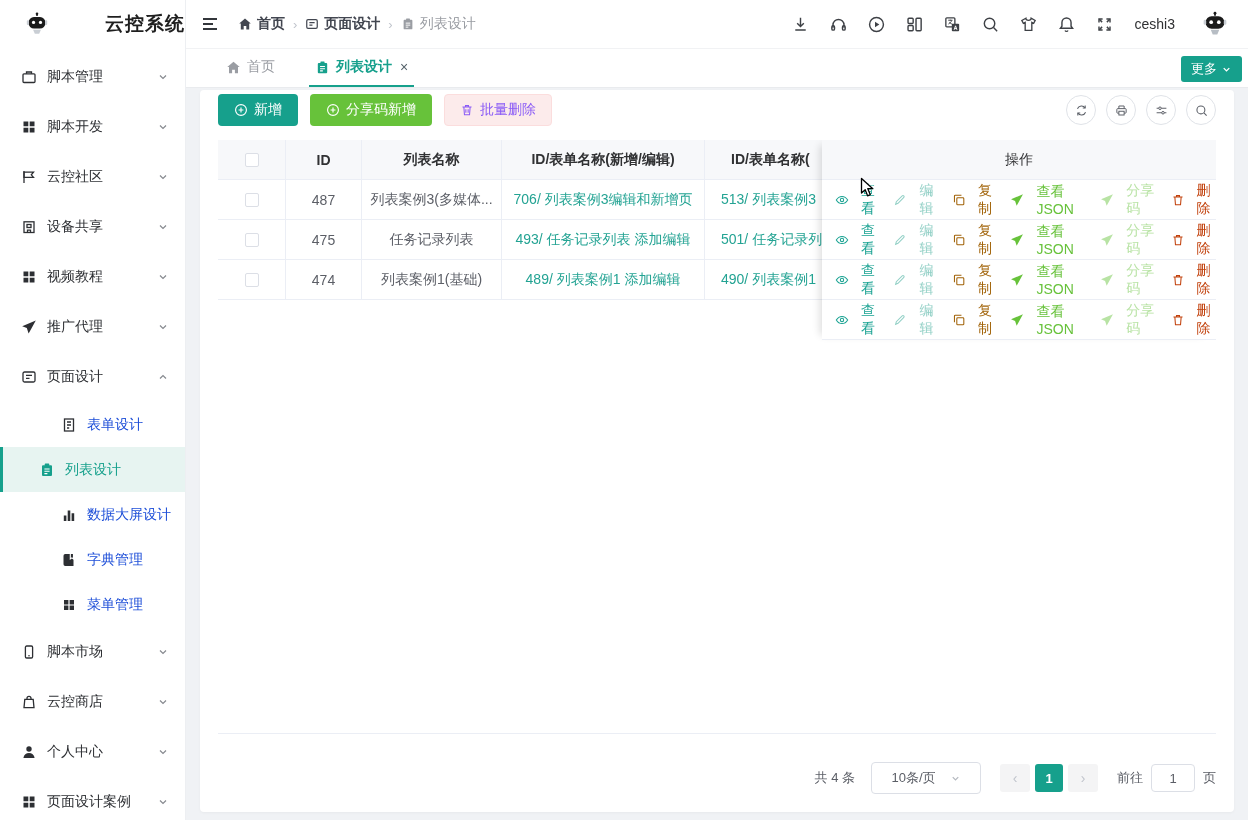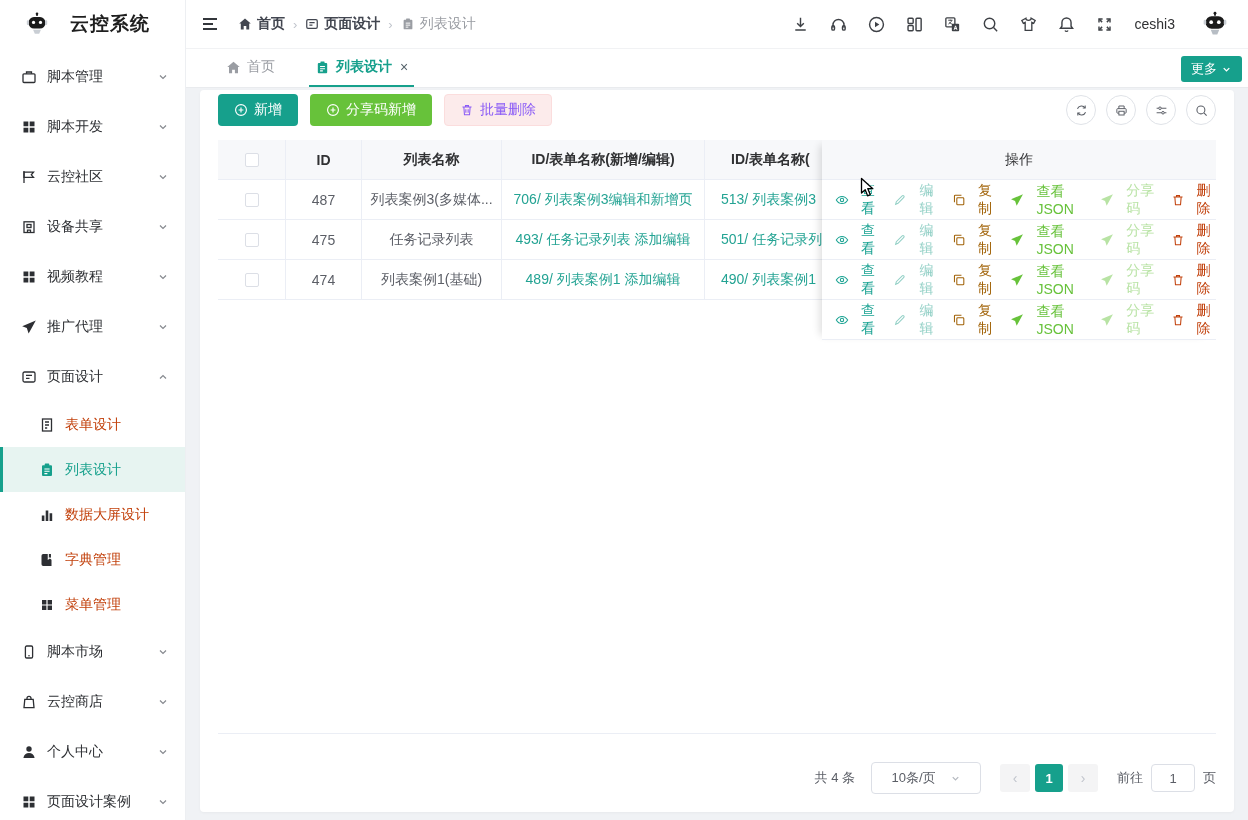--- a/index.html
+++ b/index.html
@@ -2,28 +2,28 @@
 <html><head>
 <meta charset="utf-8">
 <style>
   * { box-sizing: border-box; margin: 0; padding: 0; }
   html,body { width:1248px; height:820px; overflow:hidden; }
   body { font-family:"Liberation Sans","DejaVu Sans",sans-serif; background:#f0f2f5; position:relative; font-size:14px; color:#303133; }
   svg { display:block; }
 
   
   .sidebar { position:absolute; left:0; top:0; width:186px; height:820px; background:#fff; border-right:1px solid #edeff2; z-index:6; }
-  .logo { height:48px; display:flex; align-items:center; gap:20px; padding-left:24px; }
+  .logo { height:48px; display:flex; align-items:center; gap:20px; padding-left:24px;justify-content:space-between; }
   .logo-title { font-size:19px; font-weight:bold; color:#1f1f1f; letter-spacing:1px; }
   .menu { padding-top:4px; }
   .menu-item { height:50px; display:flex; align-items:center; padding:0 16px 0 21px; color:#2d2f33; cursor:pointer; }
   .menu-item .mi-icon { width:16px; height:16px; margin-right:10px; color:#2d2f33; flex:none; }
   .menu-item .mi-label { flex:1; }
   .menu-item .chev { color:#86898f; }
-  .submenu-item { height:45px; display:flex; align-items:center; padding-left:39px; color:#c2410c; cursor:pointer; }
+  .submenu-item { height:45px; display:flex; align-items:center; padding-left:61px; color:#1d4ed8; cursor:pointer; }
   .submenu-item .mi-icon { width:16px; height:16px; margin-right:10px; color:#2d2f33; flex:none; }
   .submenu-item.active { background:#e7f4f1; color:#16a08c; border-left:3px solid #16a08c; padding-left:36px; }
   .submenu-item.active .mi-icon { color:#16a08c; }
 
   
   .topbar { position:absolute; left:186px; top:0; width:1062px; height:48px; background:#fff; display:flex; align-items:center; padding:0 16px 0 14px; }
   .hamburger { width:20px; height:20px; color:#33363b; cursor:pointer; margin-right:18px; }
   .crumbs { display:flex; align-items:center; gap:8px; }
   .crumb { display:flex; align-items:center; gap:5px; color:#424650; font-weight:bold; }
   .crumb.current { color:#9a9da3; font-weight:normal; }

